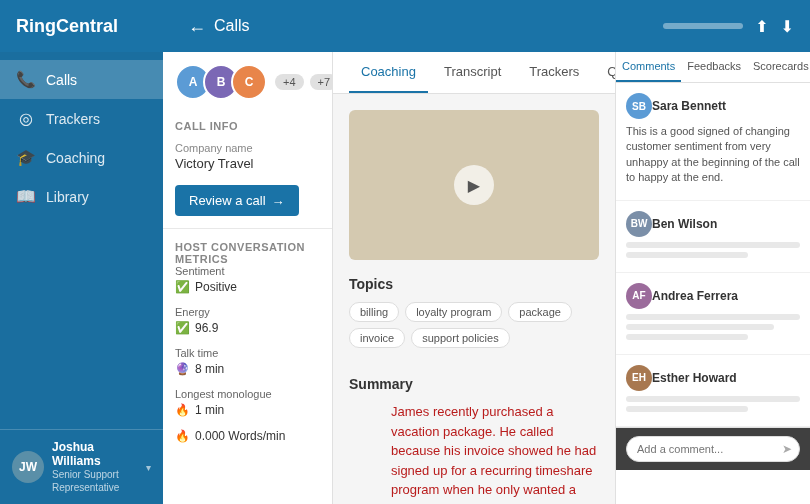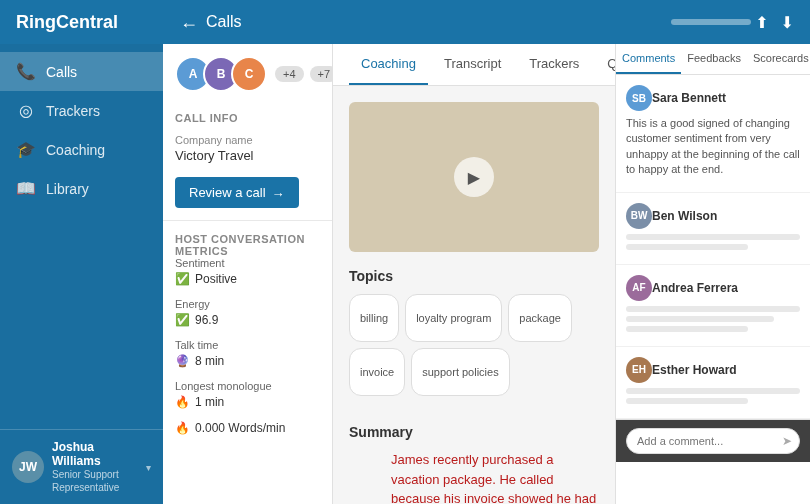--- a/index.html
+++ b/index.html
@@ -1,19 +1,19 @@
 <!DOCTYPE html>
 <html><head>
   <meta charset="utf-8">
   <style>
     * { box-sizing: border-box; margin: 0; padding: 0; }
     body { font-family: -apple-system, BlinkMacSystemFont, 'Segoe UI', sans-serif; font-size: 13px; color: #333; display: flex; flex-direction: column; height: 504px; width: 810px; overflow: hidden; }
 
     
-    .top-header { background: #1a73a7; color: white; height: 44px; display: flex; align-items: center; padding: 0 16px; gap: 4px; flex-shrink: 0; }
+    .top-header { background: #1a73a7; color: white; height: 52px; display: flex; align-items: center; padding: 0 16px; gap: 12px; flex-shrink: 0; }
     .app-logo { font-size: 18px; font-weight: 600; color: white; min-width: 160px; }
     .header-nav { display: flex; align-items: center; gap: 8px; flex: 1; }
     .back-btn { color: white; cursor: pointer; font-size: 18px; }
     .header-title { color: white; font-size: 16px; font-weight: 500; }
     .header-spacer { flex: 1; }
     .header-progress { width: 80px; height: 6px; background: rgba(255,255,255,0.4); border-radius: 3px; }
     .header-icons { display: flex; gap: 12px; }
     .header-icon { color: white; cursor: pointer; font-size: 16px; }
 
     
@@ -59,21 +59,21 @@
     
     .middle-panel { flex: 1; background: #f5f5f5; overflow-y: auto; padding: 0; }
     .tabs-bar { background: white; border-bottom: 1px solid #e0e0e0; display: flex; padding: 0 16px; gap: 4px; }
     .tab { padding: 12px 12px; font-size: 13px; color: #555; cursor: pointer; border-bottom: 2px solid transparent; white-space: nowrap; }
     .tab.active { color: #1a73a7; border-bottom-color: #1a73a7; font-weight: 500; }
     .video-area { margin: 16px; background: #d4c9b0; border-radius: 6px; height: 150px; display: flex; align-items: center; justify-content: center; position: relative; }
     .play-btn { width: 40px; height: 40px; background: rgba(255,255,255,0.7); border-radius: 50%; display: flex; align-items: center; justify-content: center; font-size: 16px; color: #555; }
     .topics-section { padding: 0 16px 12px; }
     .section-title { font-size: 14px; font-weight: 600; color: #333; margin-bottom: 10px; }
     .topics-tags { display: flex; flex-wrap: wrap; gap: 6px; margin-bottom: 16px; }
-    .tag { background: white; border: 1px solid #ddd; border-radius: 12px; padding: 17px 10px; font-size: 11px; color: #555; text-align: center; }
+    .tag { background: white; border: 1px solid #ddd; border-radius: 12px; padding: 3px 10px; font-size: 11px; color: #555; text-align: center; }
     .summary-section { padding: 0 16px; }
     .summary-text { font-size: 13px; color: #b91c1c; line-height: 1.5; margin-bottom: 8px; margin-left: 42px; }
     .skeleton-line { height: 8px; background: #e0e0e0; border-radius: 4px; margin-bottom: 6px; }
     .skeleton-line.w100 { width: 100%; }
 
     
     .right-panel { width: 195px; background: white; border-left: 1px solid #e0e0e0; flex-shrink: 0; overflow-y: auto; }
     .right-tabs { display: flex; border-bottom: 1px solid #e0e0e0; font-size: 11px; }
     .right-tab { padding: 8px 6px; cursor: pointer; color: #555; border-bottom: 2px solid transparent; white-space: nowrap; flex: 1; text-align: center; }
     .right-tab.active { color: #1a73a7; border-bottom-color: #1a73a7; font-weight: 500; }

